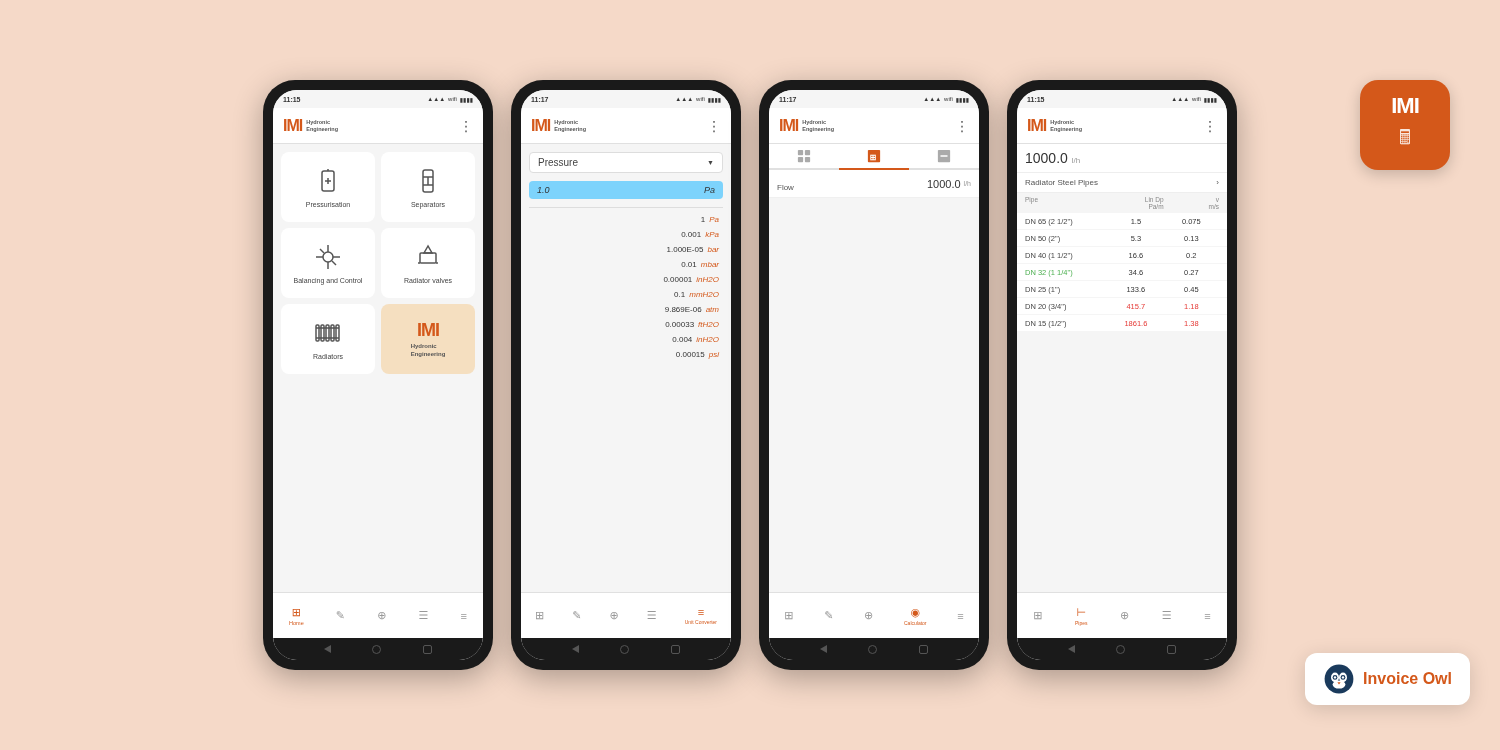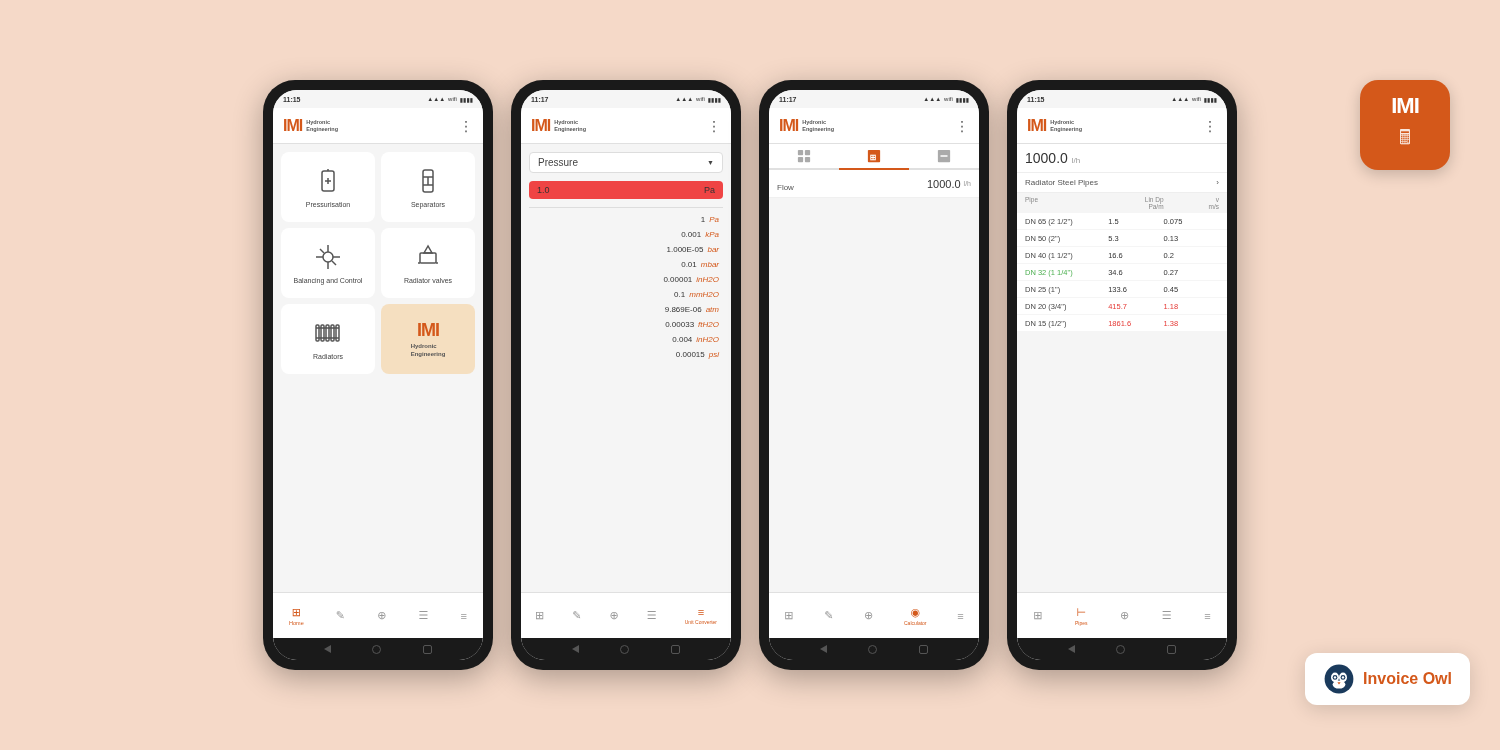--- a/index.html
+++ b/index.html
@@ -183,27 +183,28 @@
       padding: 4px 8px;
       display: flex;
       align-items: center;
       justify-content: space-between;
       margin-bottom: 8px;
     }
 
     .converter-dropdown span { font-size: 10px; color: #444; }
 
     .converter-input-row {
-      background: #ef4444;
+      background: #7dd3fc;
       border-radius: 4px;
       padding: 4px 8px;
       margin-bottom: 8px;
       display: flex;
       justify-content: space-between;
       align-items: center;
+      font-style: italic;
     }
 
     .converter-input-row span { font-size: 9px; color: #333; }
 
     .converter-divider { height: 1px; background: #ddd; margin: 4px 0; }
 
     .converter-result-row {
       display: flex;
       justify-content: flex-end;
       align-items: center;
@@ -292,21 +293,21 @@
     .pipes-table-row {
       display: flex;
       padding: 3.5px 8px;
       background: #fff;
       border-bottom: 1px solid #f5f5f5;
       font-size: 7.5px;
       align-items: center;
     }
 
     .pipes-table-row .col-pipe { flex: 1.5; color: #444; }
-    .pipes-table-row .col-num { flex: 1; text-align: left; color: #333; }
+    .pipes-table-row .col-num { flex: 1; text-align: center; color: #333; }
     .pipes-table-row.highlighted .col-pipe { color: #4caf50; }
     .pipes-table-row.red-val .col-num { color: #e53935; }
 
     
     .app-icon-container {
       position: absolute;
       top: 80px;
       right: 40px;
       width: 100px;
       height: 100px;

